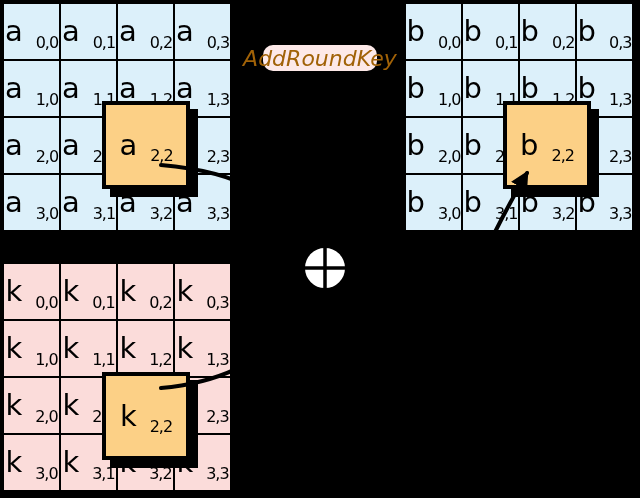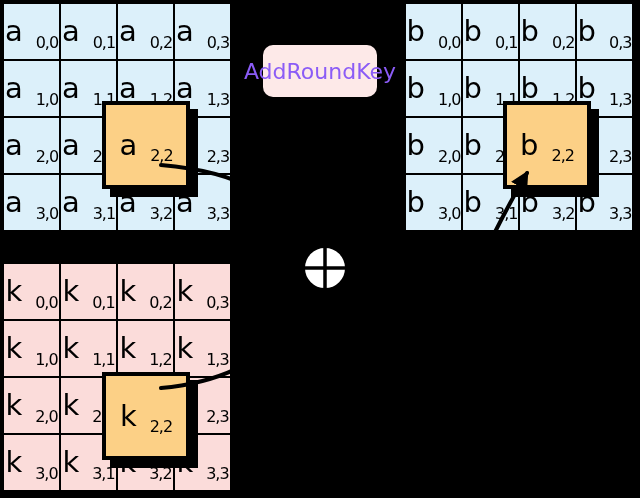--- a/index.html
+++ b/index.html
@@ -27,23 +27,23 @@
   .hl{
     position:absolute;width:80px;height:80px;border:4px solid #000;
     box-shadow:8px 8px 0 #000;
     display:flex;align-items:center;justify-content:center;
     color:#000;line-height:1;z-index:3;
   }
   #hl-a{left:102px;top:101px;}
   #hl-b{left:503px;top:101px;}
   #hl-k{left:102px;top:372px;}
   .oplabel{
-    position:absolute;left:263px;top:45px;width:114px;height:52px;
+    position:absolute;left:263px;top:45px;width:114px;height:26px;
     border-radius:10px;display:flex;align-items:center;justify-content:center;
-    font-size:22px;color:#8b5cf6;white-space:nowrap;overflow:visible;z-index:5;
+    font-size:22px;color:#a16207;white-space:nowrap;overflow:visible;z-index:5;font-style:italic;
   }
   svg.overlay{position:absolute;left:0;top:0;z-index:4;pointer-events:none;}
 </style>
 </head>
 <body style="background: rgb(0, 0, 0);">
 
 <div class="canvas">
 
   <div class="grid" id="grid-a">
       <div class="cell" style="background: rgb(220, 240, 250);">

